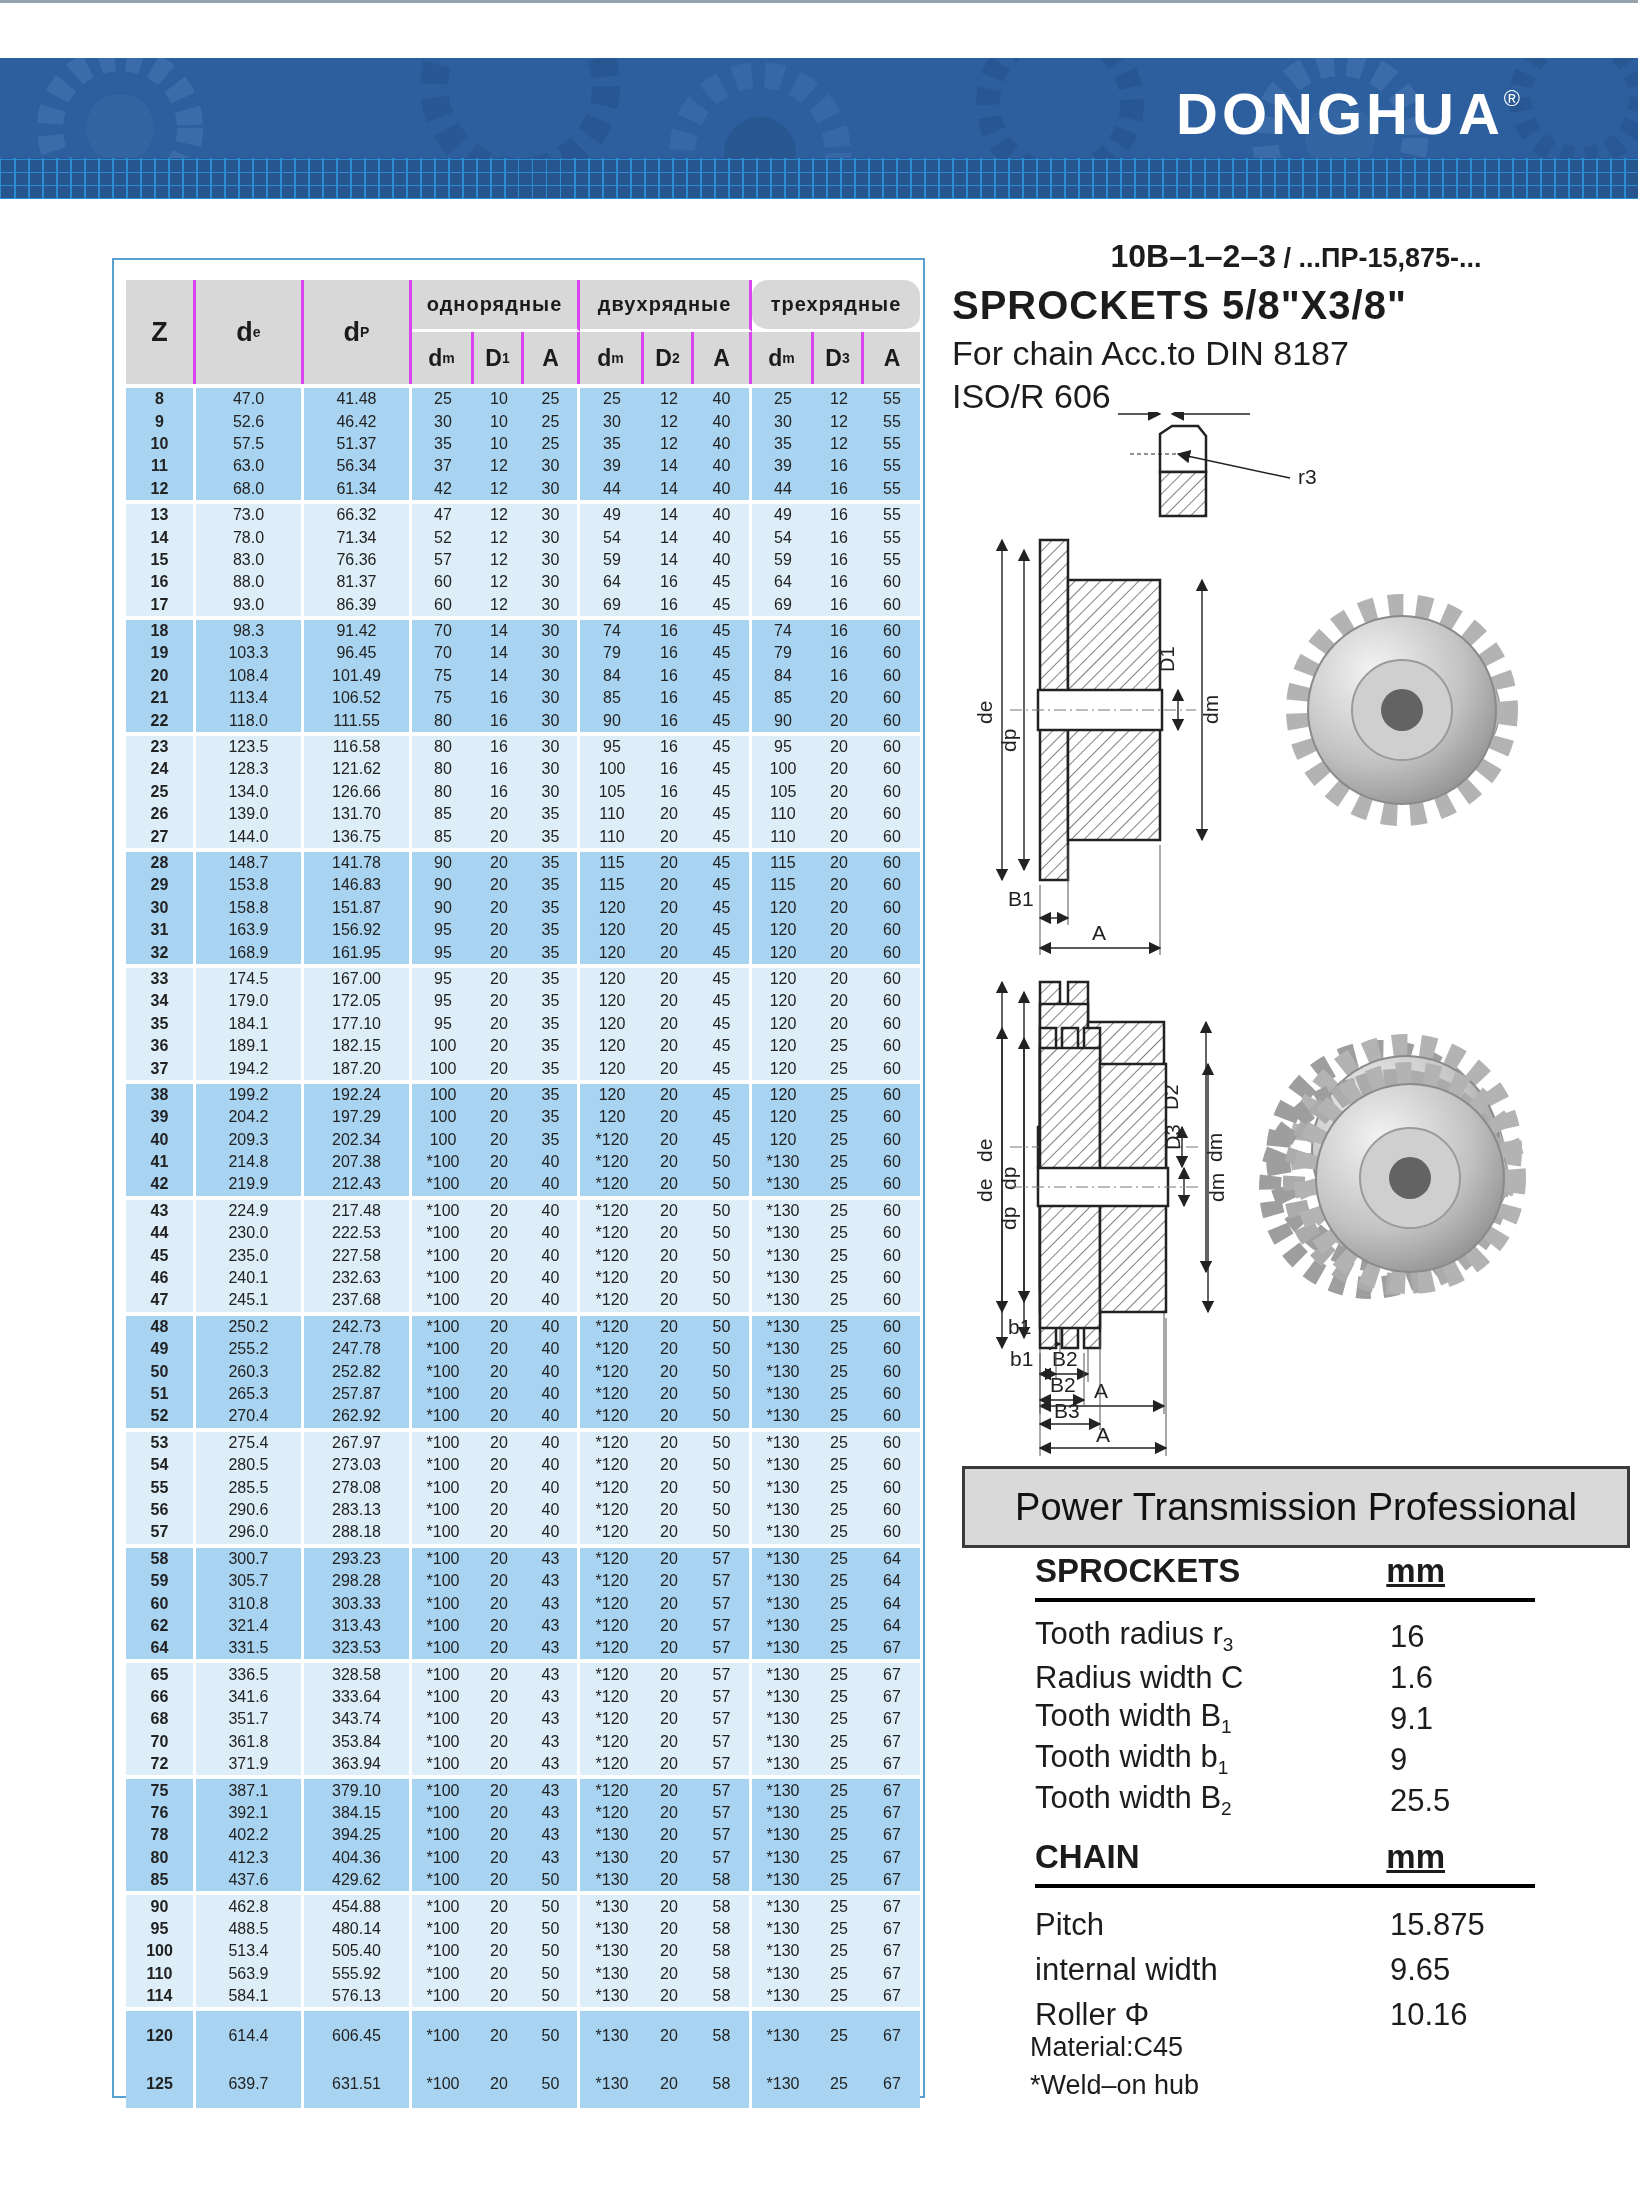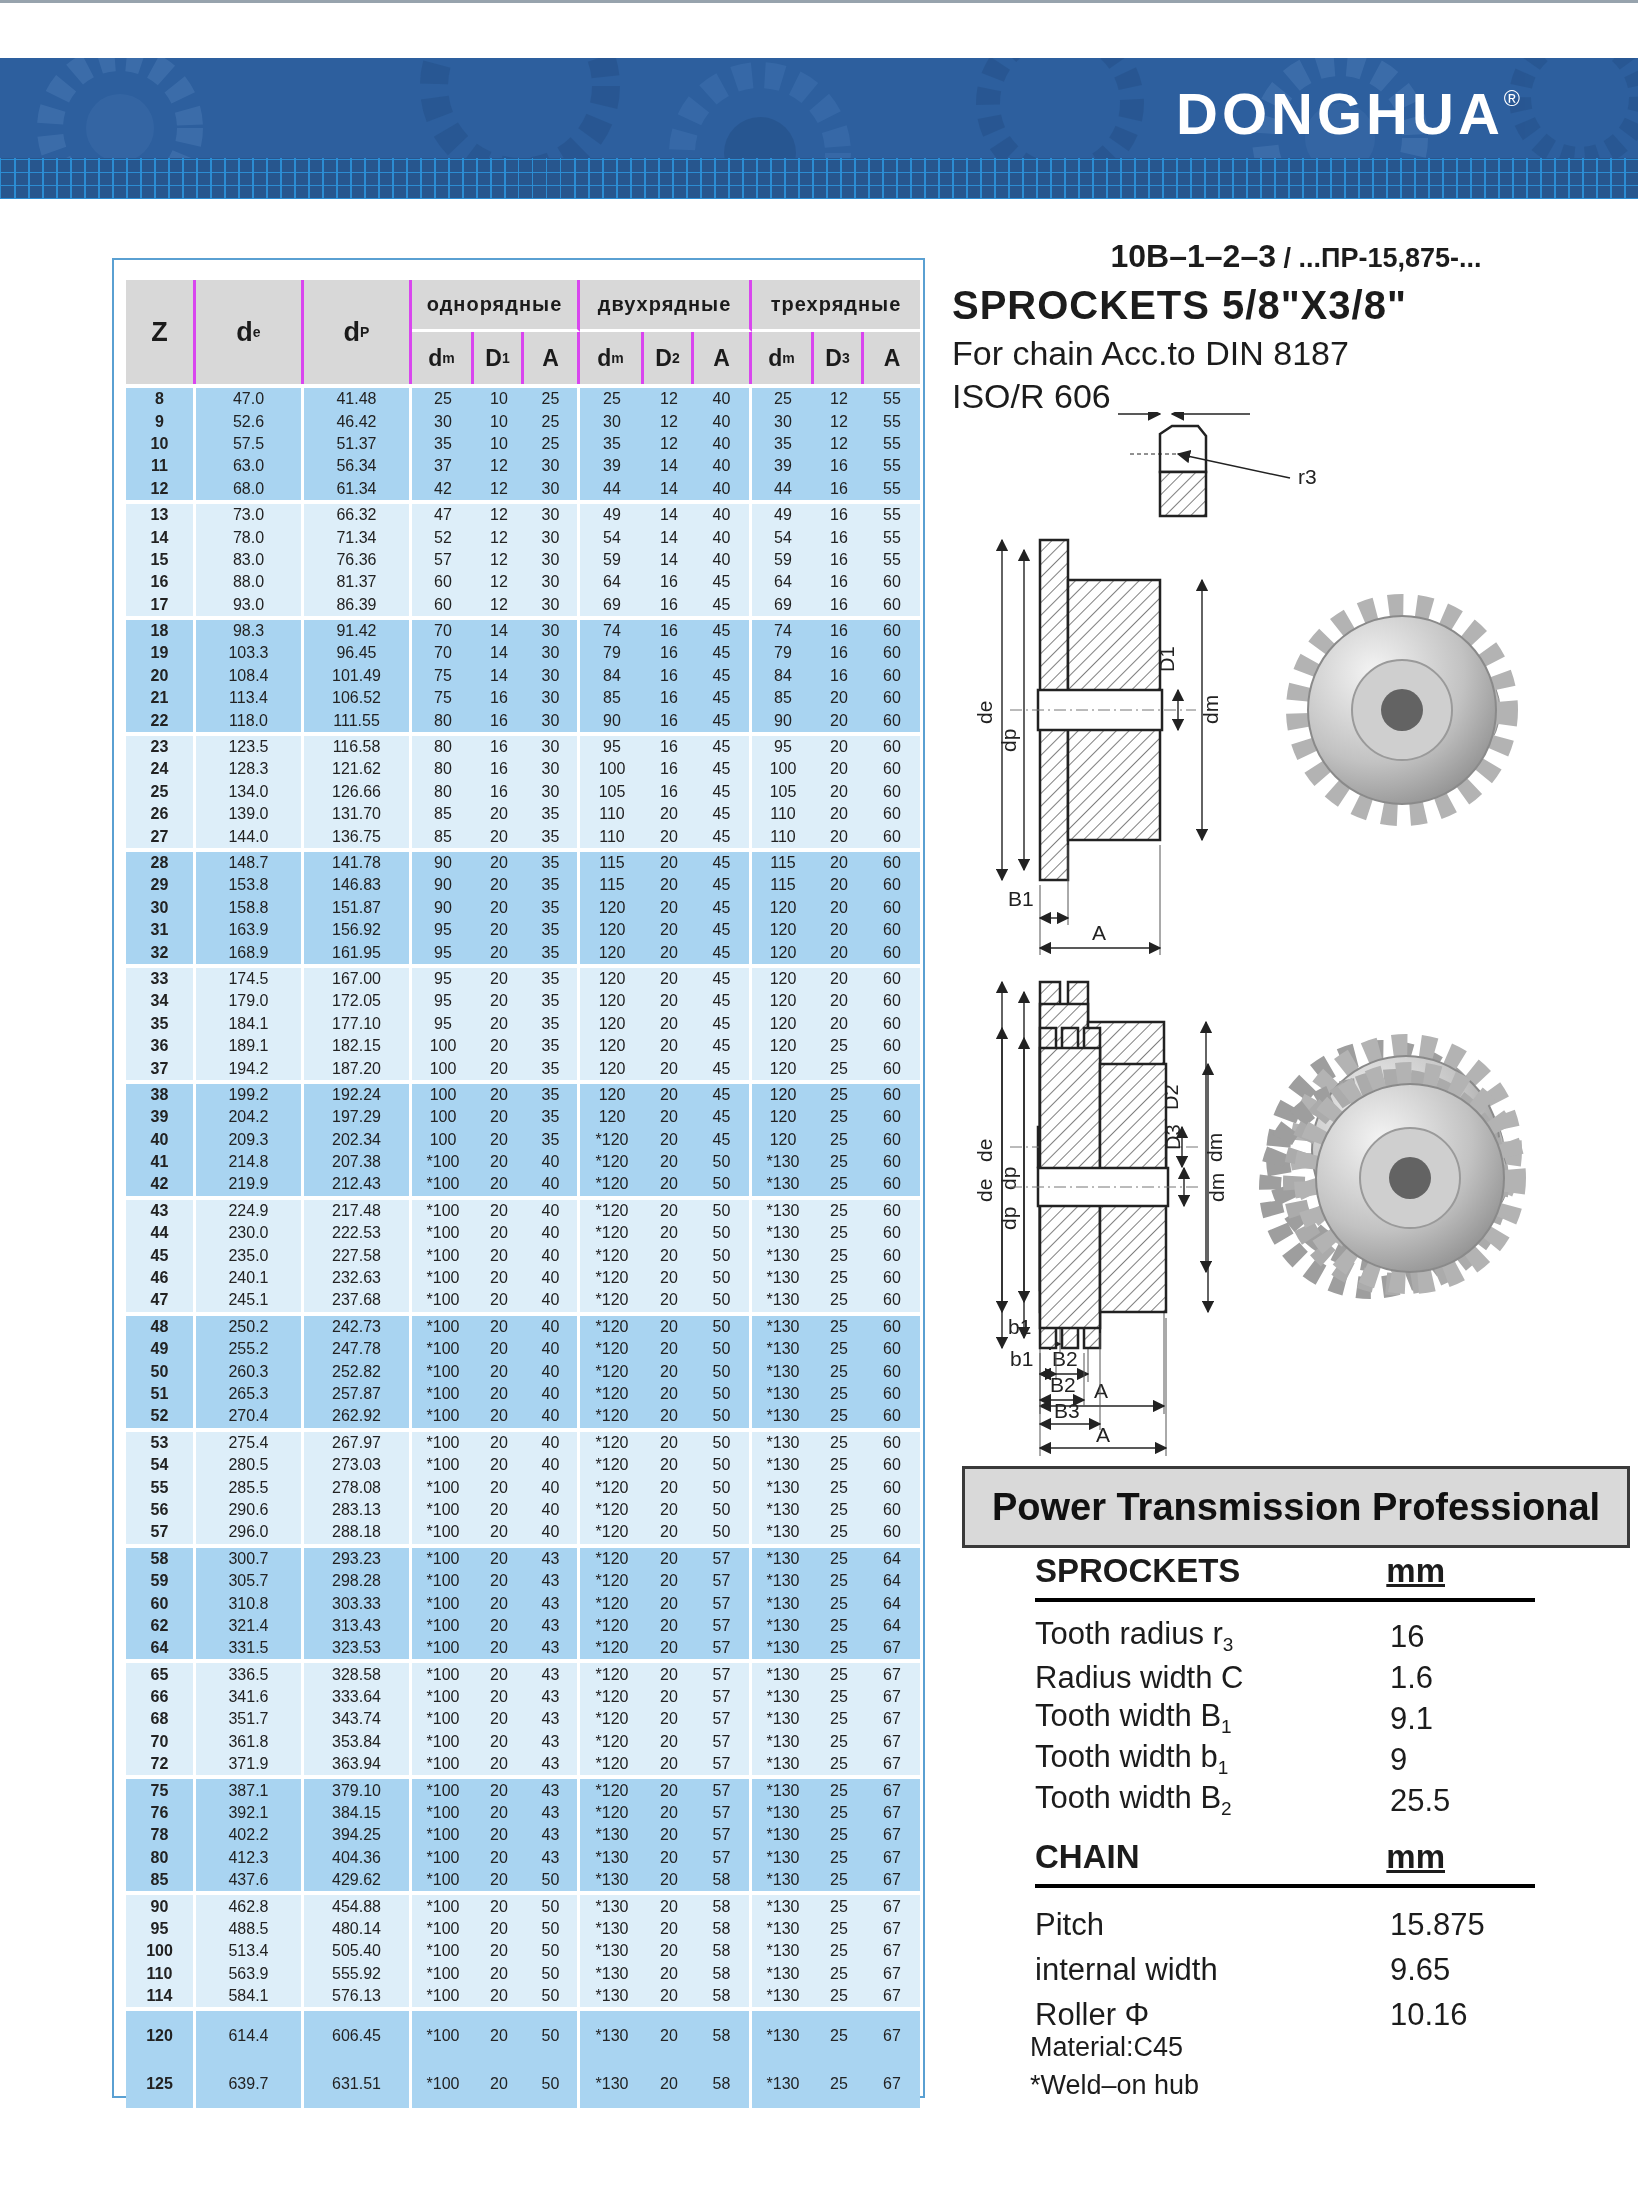--- a/index.html
+++ b/index.html
@@ -26,21 +26,21 @@
   .hc.big{font-size:27px;}
   .hc.grp{font-size:20px;letter-spacing:1px;border-bottom:3px solid #fff;}
   .hc.sub{font-size:23px;font-weight:700;}
   .bR{border-right:3px solid #d946ef;}
   .hc sub{font-size:14px;font-weight:700;}
   .h-z{grid-column:1;grid-row:1/3;}
   .h-de{grid-column:2;grid-row:1/3;}
   .h-dp{grid-column:3;grid-row:1/3;}
   .h-g1{grid-column:4/7;grid-row:1;}
   .h-g2{grid-column:7/10;grid-row:1;}
-  .h-g3{grid-column:10/13;grid-row:1;}
+  .h-g3{grid-column:10/13;grid-row:1;border-radius:16px;}
   .row2{grid-row:2;}
   .tbody{margin-top:4px;}
   .tgroup{display:grid;grid-template-columns:70px 108px 108px 62px 50px 56px 64px 50px 58px 62px 50px 56px;
           margin-bottom:4px;}
   .tgroup.dark .tc{background:#a9d4f1;}
   .tgroup.light .tc{background:#ddeef9;}
   .tgroup.tall .tc{padding-top:13px;padding-bottom:13px;}
   .tc{height:22.4px;box-sizing:content-box;display:flex;align-items:center;justify-content:center;
       font-size:16px;color:#222;}
   .tc.c0{font-weight:700;}
@@ -48,21 +48,21 @@
   
   .rhead{position:absolute;left:952px;top:238px;width:688px;}
   .modelline{text-align:center;font-weight:700;font-size:32px;white-space:nowrap;}
   .modelline .small{font-size:27px;}
   .product{font-weight:700;font-size:40px;margin-top:8px;letter-spacing:1px;}
   .chainacc{font-size:34px;margin-top:6px;}
   .iso{font-size:34px;margin-top:4px;}
   .diagrams{position:absolute;left:950px;top:412px;width:688px;height:1046px;}
   .ptpban{position:absolute;left:962px;top:1466px;width:668px;height:82px;background:#d9d9d9;
           border:3px solid #3a3a3a;box-sizing:border-box;display:flex;align-items:center;justify-content:center;
-          font-size:38px;font-weight:700;color:#111;}
+          font-size:38px;font-weight:400;color:#111;}
   .specs{position:absolute;left:1035px;top:1552px;width:560px;font-size:31px;}
   .spec-head{display:flex;font-weight:700;font-size:33px;align-items:baseline;
              border-bottom:4px solid #000000;padding-bottom:8px;width:500px;}
   .spec-head .unit{margin-left:auto;margin-right:90px;text-decoration:underline;}
   .spec-rows{margin-top:14px;}
   .spec-row{display:flex;height:41px;align-items:center;}
   .spec-row .val{position:absolute;left:355px;}
   .spec-row{position:relative;}
   .specs sub{font-size:19px;}
   .chain-specs{position:absolute;left:1035px;top:1838px;width:560px;font-size:31px;}

